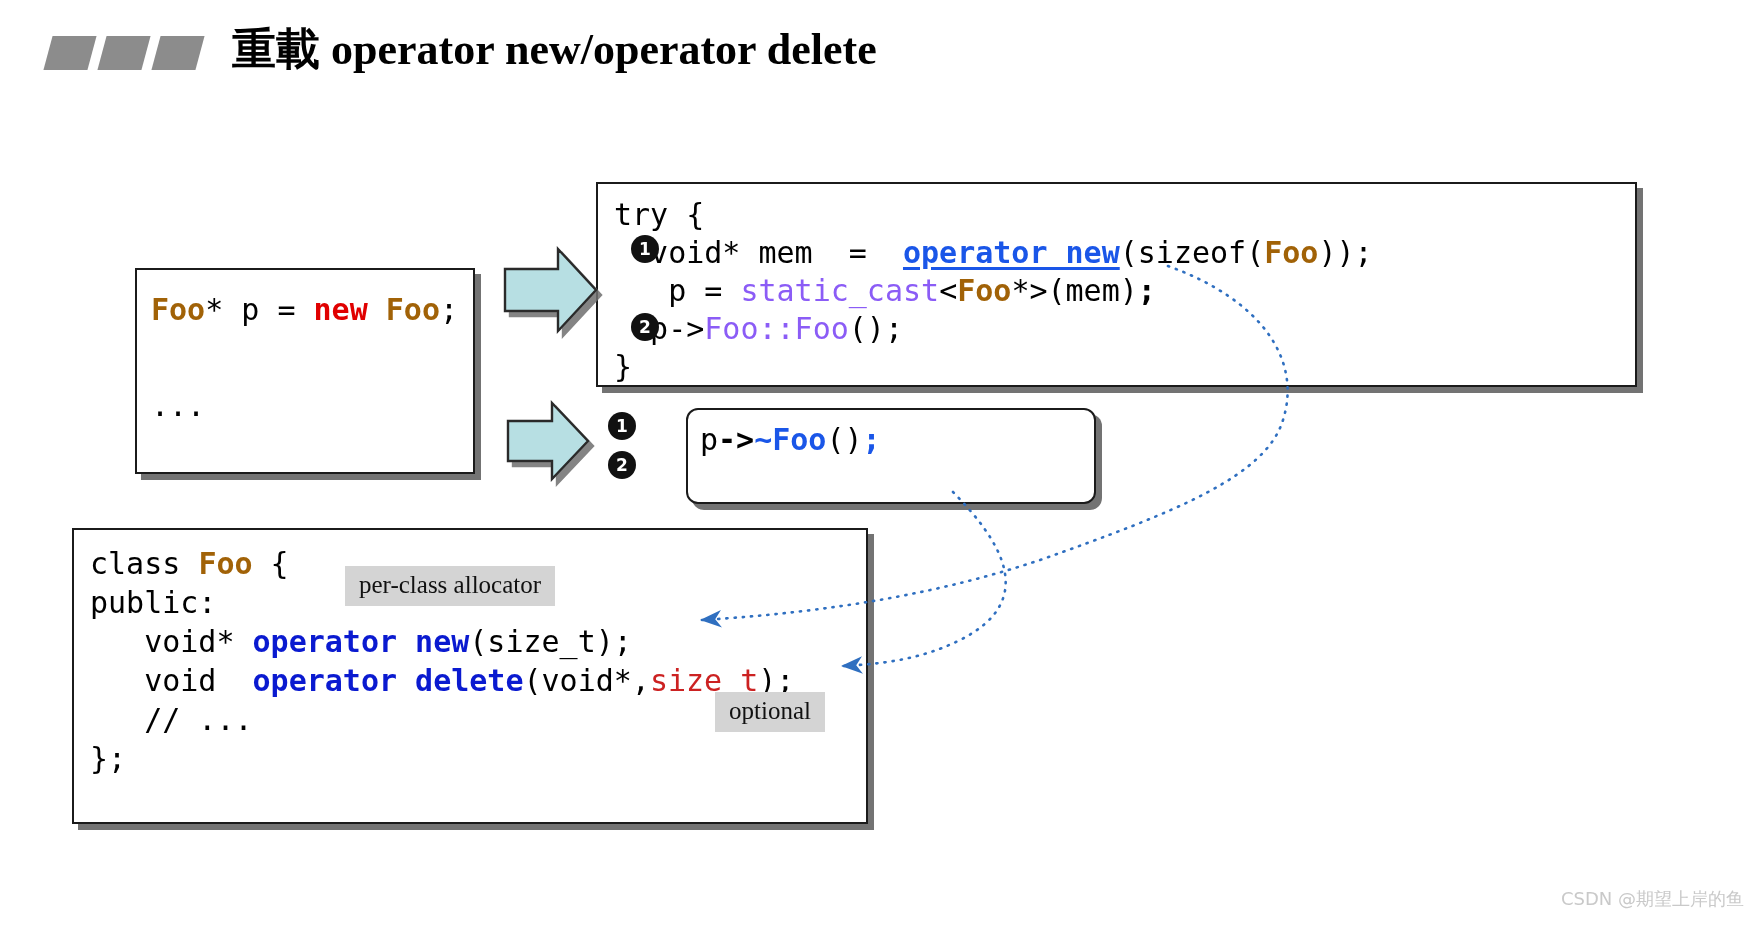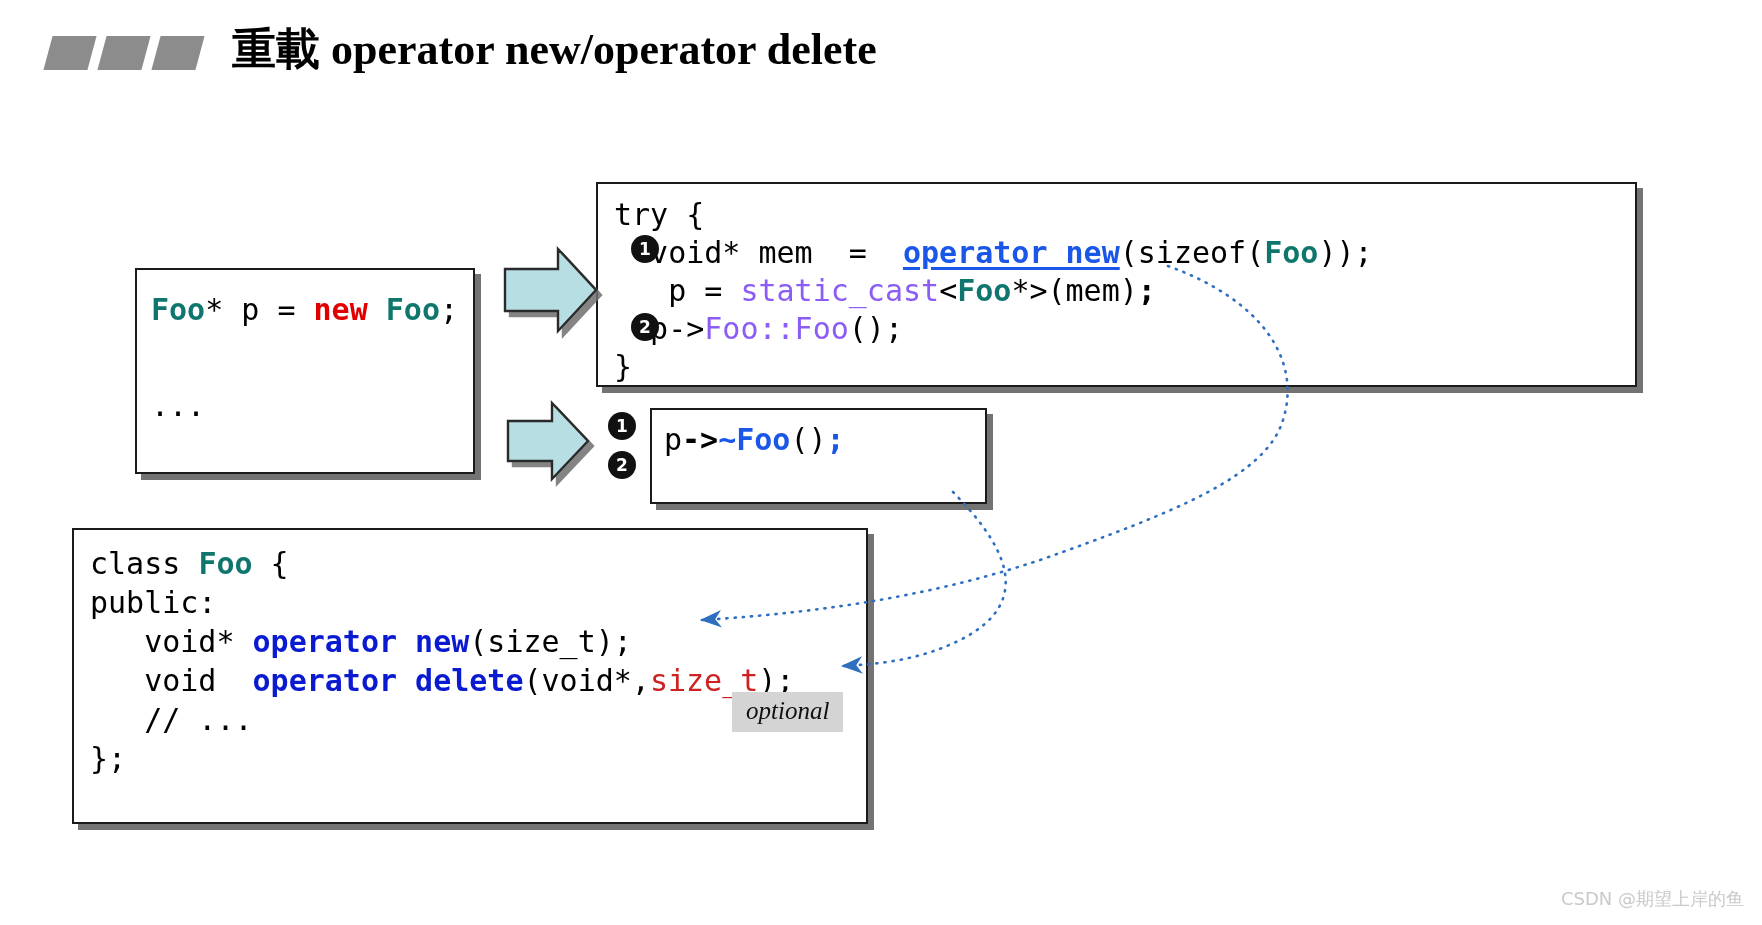--- a/index.html
+++ b/index.html
@@ -31,40 +31,40 @@
   
   .box{
     position:absolute;background:#fff;border:2px solid #1b1b1b;
     box-shadow:6px 6px 0 0 rgba(90,90,90,.85);
     box-sizing:border-box;
   }
   .code{
     font-family:"DejaVu Sans Mono","Liberation Mono",monospace;
     white-space:pre;color:#000;
   }
-  .kw-purple{color:#0f766e;font-weight:bold;}
+  .kw-purple{color:#a16207;font-weight:bold;}
   .kw-red{color:#e00000;font-weight:bold;}
   .kw-blue{color:#1a56e8;font-weight:bold;}
   .kw-blue-u{color:#1a56e8;font-weight:bold;text-decoration:underline;text-underline-offset:4px;}
   .kw-lightblue{color:#8b5cf6;}
   .kw-navy{color:#0a1ad0;font-weight:bold;}
   .kw-darkred{color:#cc2222;}
   .blk{color:#000;font-weight:normal;}
   .bold-blk{color:#000;font-weight:bold;}
 
   
   #box-left{left:135px;top:268px;width:340px;height:206px;}
   #box-left .code{font-size:30px;line-height:48px;padding:16px 0 0 14px;}
 
   
   #box-try{left:596px;top:182px;width:1041px;height:205px;}
   #box-try .code{font-size:30px;line-height:38px;padding:12px 0 0 16px;}
 
   
-  #box-del{left:650px;top:408px;width:337px;height:96px;}
+  #box-del{left:686px;top:408px;width:410px;height:96px;border-radius:12px;}
   #box-del .code{font-size:30px;line-height:39px;padding:10px 0 0 12px;}
 
   
   #box-class{left:72px;top:528px;width:796px;height:296px;}
   #box-class .code{font-size:30px;line-height:39px;padding:14px 0 0 16px;}
 
   
   .num{
     position:absolute;width:28px;height:28px;border-radius:50%;
     background:#111;color:#fff;font-family:"DejaVu Sans",sans-serif;
@@ -115,21 +115,22 @@
 
   <div class="box" id="box-class">
     <div class="code"><div><span class="blk">class </span><span class="kw-purple">Foo</span><span class="blk"> {</span></div><div><span class="blk">public:</span></div><div><span class="blk">   void* </span><span class="kw-navy">operator new</span><span class="blk">(size_t);</span></div><div><span class="blk">   void  </span><span class="kw-navy">operator delete</span><span class="blk">(void*,</span><span class="kw-darkred">size_t</span><span class="blk">);</span></div><div><span class="blk">   // ...</span></div><div><span class="blk">};</span></div></div>
   </div>
 
   <div class="num" style="left:631px;top:235px;">1</div>
   <div class="num" style="left:631px;top:313px;">2</div>
   <div class="num" style="left:608px;top:412px;">1</div>
   <div class="num" style="left:608px;top:451px;">2</div>
 
-  <div class="callout" style="left:732px;top:692px;font-style:italic;">optional</div>
+  <div class="callout" style="left:345px;top:566px;">per-class allocator</div>
+  <div class="callout" style="left:715px;top:692px;">optional</div>
 
   <svg class="overlay" viewBox="0 0 1762 925">
     <defs>
       <filter id="shadow-arrow" x="-30%" y="-30%" width="170%" height="170%">
         <feOffset dx="5" dy="5" in="SourceAlpha" result="off"></feOffset>
         <feFlood flood-color="#6e6e6e" flood-opacity="0.85" result="col"></feFlood>
         <feComposite in="col" in2="off" operator="in" result="sh"></feComposite>
         <feMerge>
             <feMergeNode in="sh"></feMergeNode>
             <feMergeNode in="SourceGraphic"></feMergeNode>

